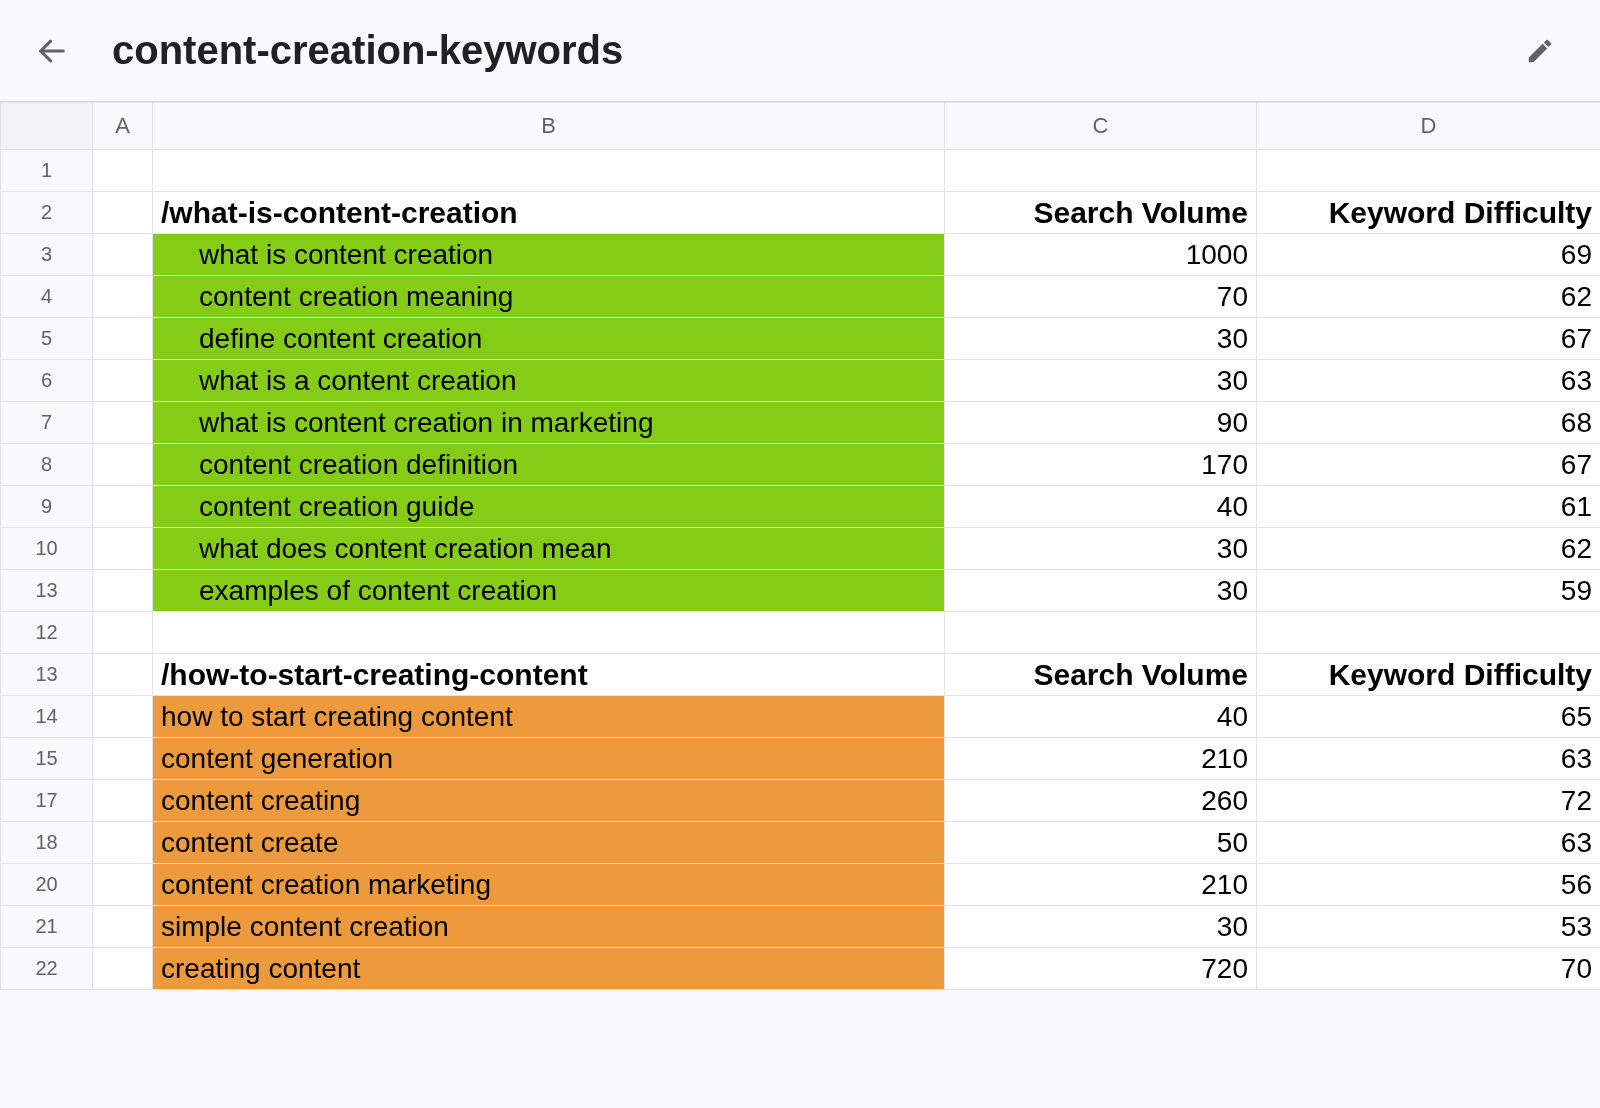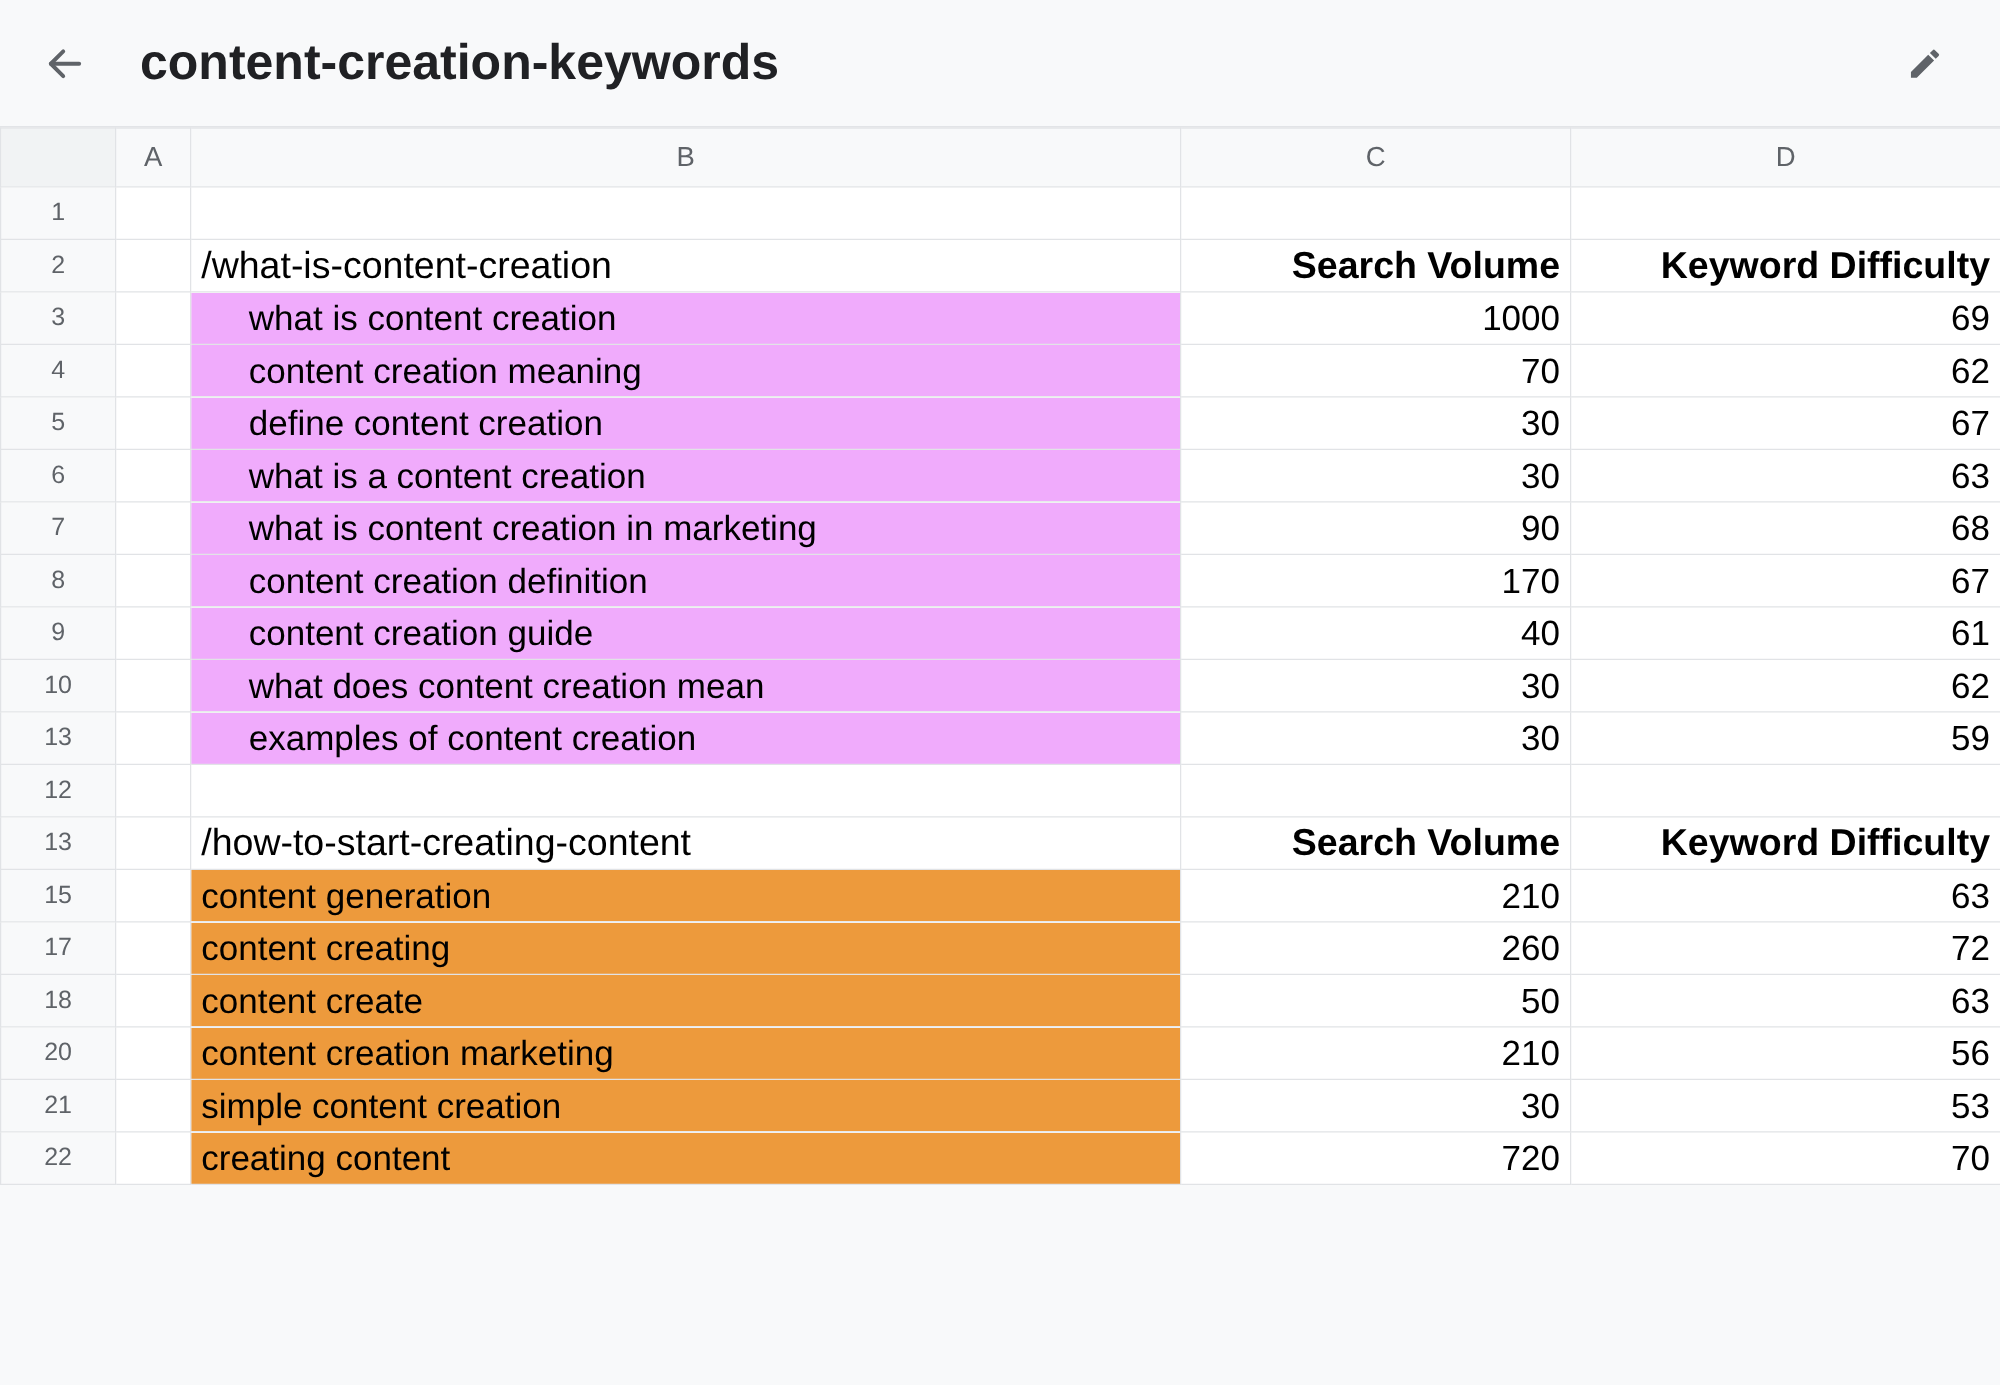--- a/index.html
+++ b/index.html
@@ -66,24 +66,24 @@
   }
   thead th.corner { background: #f1f3f4; }
   td.rn {
     background: #f8f9fa;
     color: #5f6368;
     text-align: center;
     font-size: 20px;
     font-weight: 400;
   }
   td.empty { background: #fff; }
-  td.blue  { background: #f0abfc; padding-left: 46px; }
+  td.blue  { background: #84cc16; padding-left: 46px; }
   td.orange{ background: #ed9a3c; }
   td.hdrC, td.hdrD { font-weight: 700; text-align: right; font-size: 30px;}
-  td.section { font-weight: 400; font-size: 30px; }
+  td.section { font-weight: 700; font-size: 30px; }
   td.kw { font-size: 28px; }
   td.num { font-size: 28px; text-align: right; }
 </style>
 </head>
 <body>
 
 <div class="header">
   <div class="back-arrow">
     <svg viewBox="0 0 24 24" fill="none" stroke="currentColor" stroke-width="2.2" stroke-linecap="round" stroke-linejoin="round">
       <line x1="20" y1="12" x2="4" y2="12"></line>
@@ -203,20 +203,27 @@
           <td class="empty"></td>
         </tr>
         <tr>
           <td class="rn">13</td>
           <td class="empty"></td>
           <td class="section">/how-to-start-creating-content</td>
           <td class="hdrC">Search Volume</td>
           <td class="hdrD">Keyword Difficulty</td>
         </tr>
         <tr>
+          <td class="rn">14</td>
+          <td class="empty"></td>
+          <td class="kw orange">how to start creating content</td>
+          <td class="num">40</td>
+          <td class="num">65</td>
+        </tr>
+        <tr>
           <td class="rn">15</td>
           <td class="empty"></td>
           <td class="kw orange">content generation</td>
           <td class="num">210</td>
           <td class="num">63</td>
         </tr>
         <tr>
           <td class="rn">17</td>
           <td class="empty"></td>
           <td class="kw orange">content creating</td>

